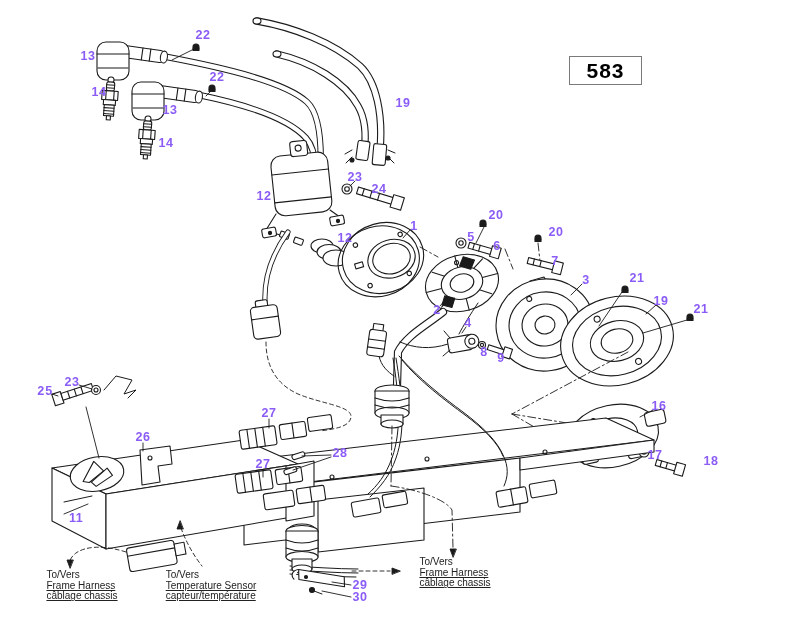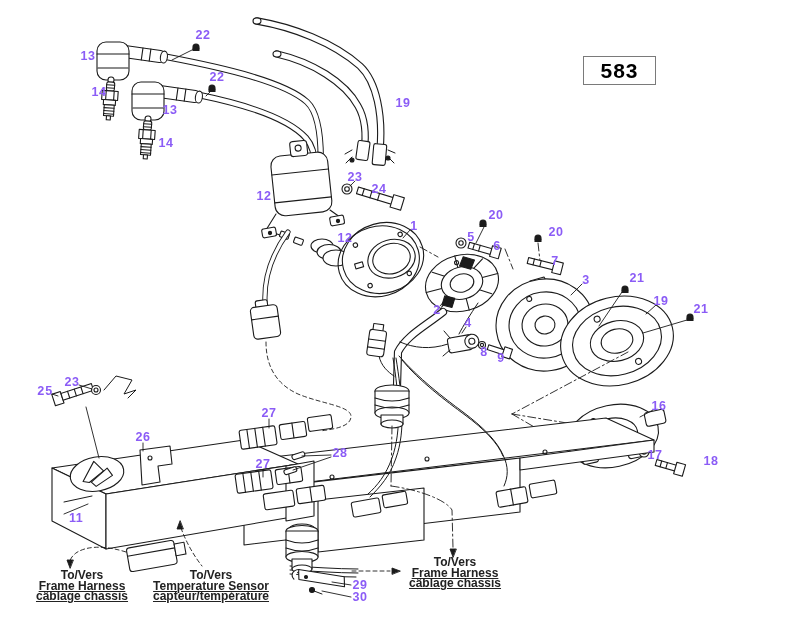--- a/index.html
+++ b/index.html
@@ -2,24 +2,24 @@
 <html><head>
 <meta charset="utf-8">
 <style>
   html,body{margin:0;padding:0;background:#fff;}
   .stage{position:relative;width:800px;height:618px;background:#ffffff;overflow:hidden;
          font-family:"Liberation Sans", sans-serif;}
   .stage svg{position:absolute;left:0;top:0;}
   .layer{position:absolute;left:0;top:0;width:800px;height:618px;pointer-events:none;}
   .callout{position:absolute;transform:translate(-50%,-50%);font-size:12.5px;font-weight:700;
            color:#8b5cf6;letter-spacing:.5px;white-space:nowrap;}
-  .note{position:absolute;transform:translateX(-50%);text-align:center;font-size:12px;
-        font-weight:700;line-height:10.6px;color:#222;white-space:nowrap;}
+  .note{position:absolute;transform:translateX(-50%);text-align:left;font-size:10px;
+        font-weight:400;line-height:10.6px;color:#222;white-space:nowrap;}
   .note .u{text-decoration:underline;text-underline-offset:1px;}
-  .badge{position:absolute;left:583px;top:56px;width:71px;height:27px;border:1.5px solid #7a7a7a;
+  .badge{position:absolute;left:569px;top:56px;width:71px;height:27px;border:1.5px solid #7a7a7a;
          background:#fff;display:flex;align-items:center;justify-content:center;
          font-size:21px;font-weight:700;color:#000;letter-spacing:1px;}
   
   .to{stroke:#1b1b1b;stroke-width:6.4;fill:none}
   .ti{stroke:#ffffff;stroke-width:4.4;fill:none}
   .to2{stroke:#1b1b1b;stroke-width:7.4;fill:none}
   .ti2{stroke:#ffffff;stroke-width:5.2;fill:none}
   .to3{stroke:#1b1b1b;stroke-width:5.2;fill:none}
   .ti3{stroke:#ffffff;stroke-width:3.4;fill:none}
   .to4{stroke:#1b1b1b;stroke-width:8.2;fill:none}

